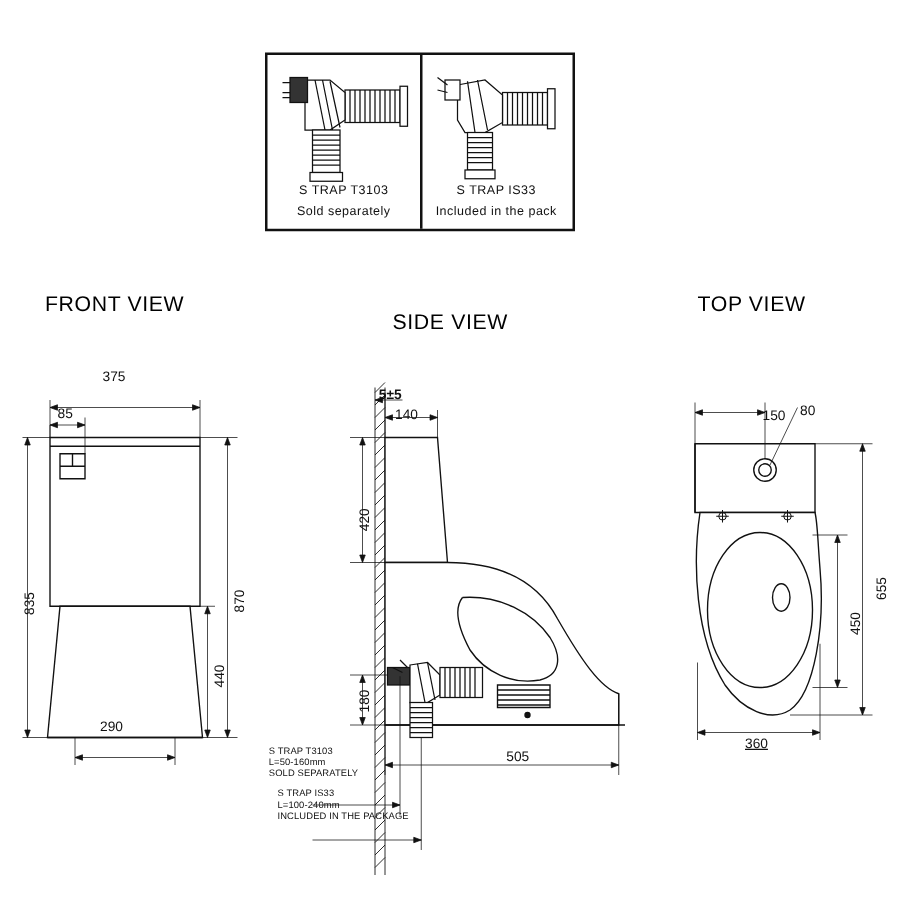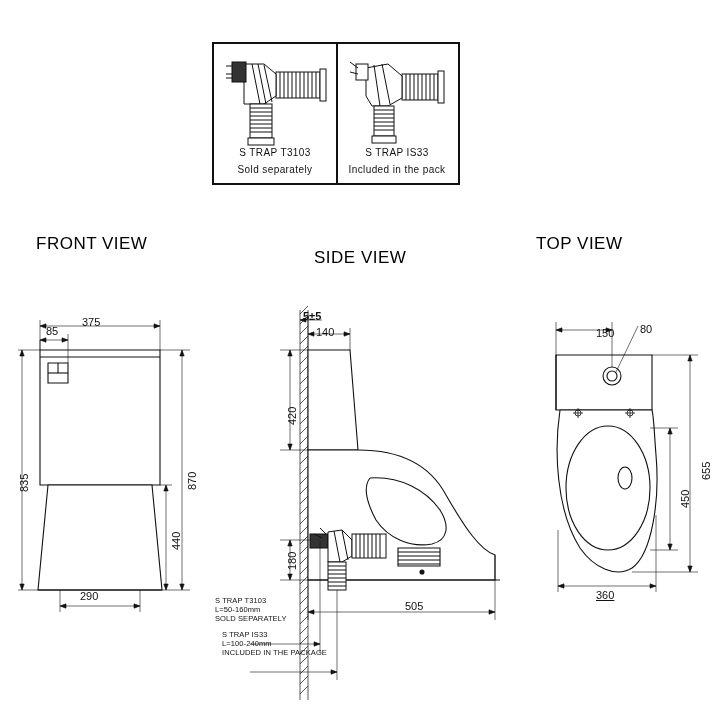--- a/index.html
+++ b/index.html
@@ -54,21 +54,21 @@
   .trap-caption.l2 { bottom: 8px; }
 
   
   .view-title {
     font-size: 17px;
     letter-spacing: 0.5px;
     color: #000000;
   }
   #title-front { left: 36px; top: 234px; }
   #title-side  { left: 314px; top: 248px; }
-  #title-top   { left: 536px; top: 234px; }
+  #title-top   { left: 558px; top: 234px; }
 
   
   .dim {
     font-size: 11px;
     color: #111;
     white-space: nowrap;
   }
   .dim.vert {
     transform: rotate(-90deg);
     transform-origin: left top;
@@ -230,26 +230,26 @@
       <path d="M156 290 l-2.2 -6 h4.4 z" fill="#111"></path>
 
       <line x1="50" y1="290" x2="50" y2="312"></line>
       <line x1="130" y1="290" x2="130" y2="312"></line>
       <line x1="50" y1="306" x2="130" y2="306"></line>
       <path d="M50 306 l6 -2.2 v4.4 z" fill="#111"></path>
       <path d="M130 306 l-6 -2.2 v4.4 z" fill="#111"></path>
     </g>
   </svg>
 
-  <div class="abs dim" style="left:82px; top:316px;">375</div>
+  <div class="abs dim" style="left:82px; top:296px;">375</div>
   <div class="abs dim" style="left:46px; top:325px;">85</div>
   <div class="abs dim vert" style="left:18px; top:492px;">835</div>
   <div class="abs dim vert" style="left:186px; top:490px;">870</div>
   <div class="abs dim vert" style="left:170px; top:550px;">440</div>
-  <div class="abs dim" style="left:80px; top:590px;">290</div>
+  <div class="abs dim" style="left:80px; top:576px;">290</div>
 
   <svg class="abs" style="left:250px; top:300px;" width="260" height="400" viewBox="0 0 260 400">
 
     <g stroke="#111" stroke-width="0.7">
       <line x1="50" y1="10" x2="50" y2="400"></line>
       <line x1="58" y1="10" x2="58" y2="400"></line>
       <line x1="50" y1="14" x2="58" y2="6"></line>
       <line x1="50" y1="24" x2="58" y2="16"></line>
       <line x1="50" y1="34" x2="58" y2="26"></line>
       <line x1="50" y1="44" x2="58" y2="36"></line>
@@ -434,19 +434,19 @@
       <path d="M150 250 l-2.2 -6 h4.4 z" fill="#111"></path>
 
       <line x1="38" y1="230" x2="38" y2="292"></line>
       <line x1="136" y1="215" x2="136" y2="292"></line>
       <line x1="38" y1="286" x2="136" y2="286"></line>
       <path d="M38 286 l6 -2.2 v4.4 z" fill="#111"></path>
       <path d="M136 286 l-6 -2.2 v4.4 z" fill="#111"></path>
     </g>
   </svg>
 
-  <div class="abs dim" style="left:596px; top:327px;">150</div>
+  <div class="abs dim" style="left:610px; top:327px;">150</div>
   <div class="abs dim" style="left:640px; top:323px;">80</div>
   <div class="abs dim vert" style="left:700px; top:480px;">655</div>
   <div class="abs dim vert" style="left:679px; top:508px;">450</div>
   <div class="abs dim" style="left:596px; top:589px;text-decoration:underline;">360</div>
 
 </div>
 
 </body></html>

